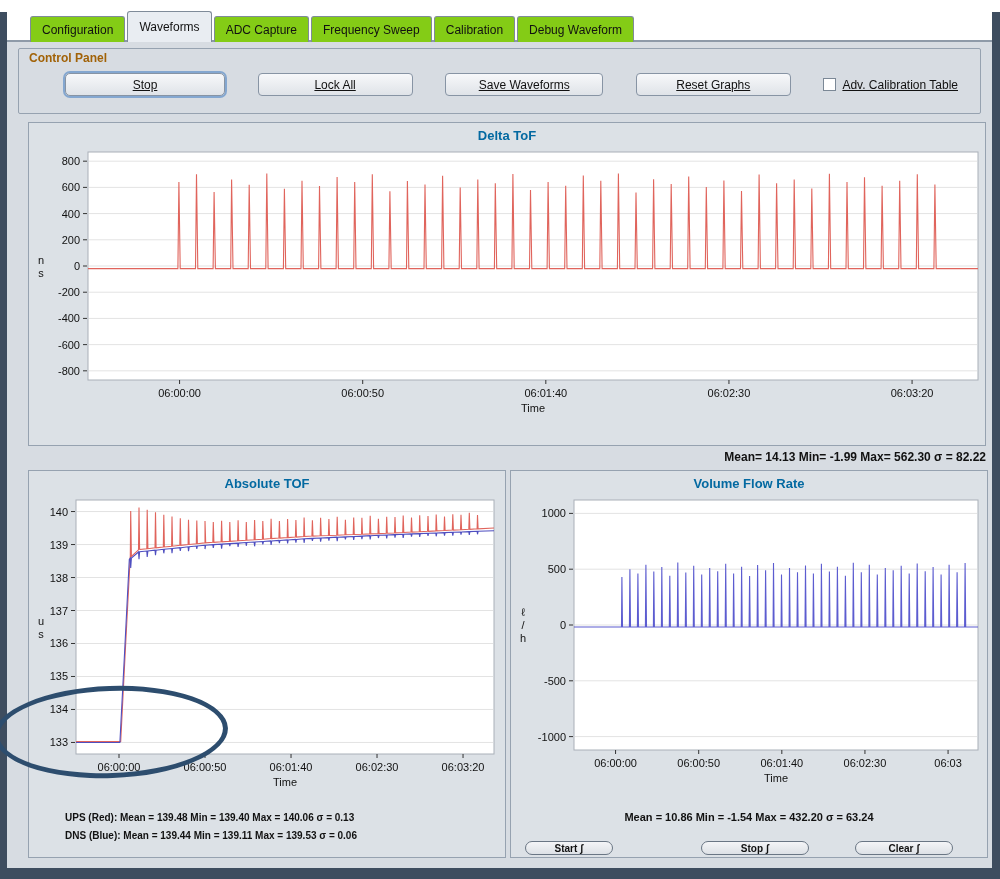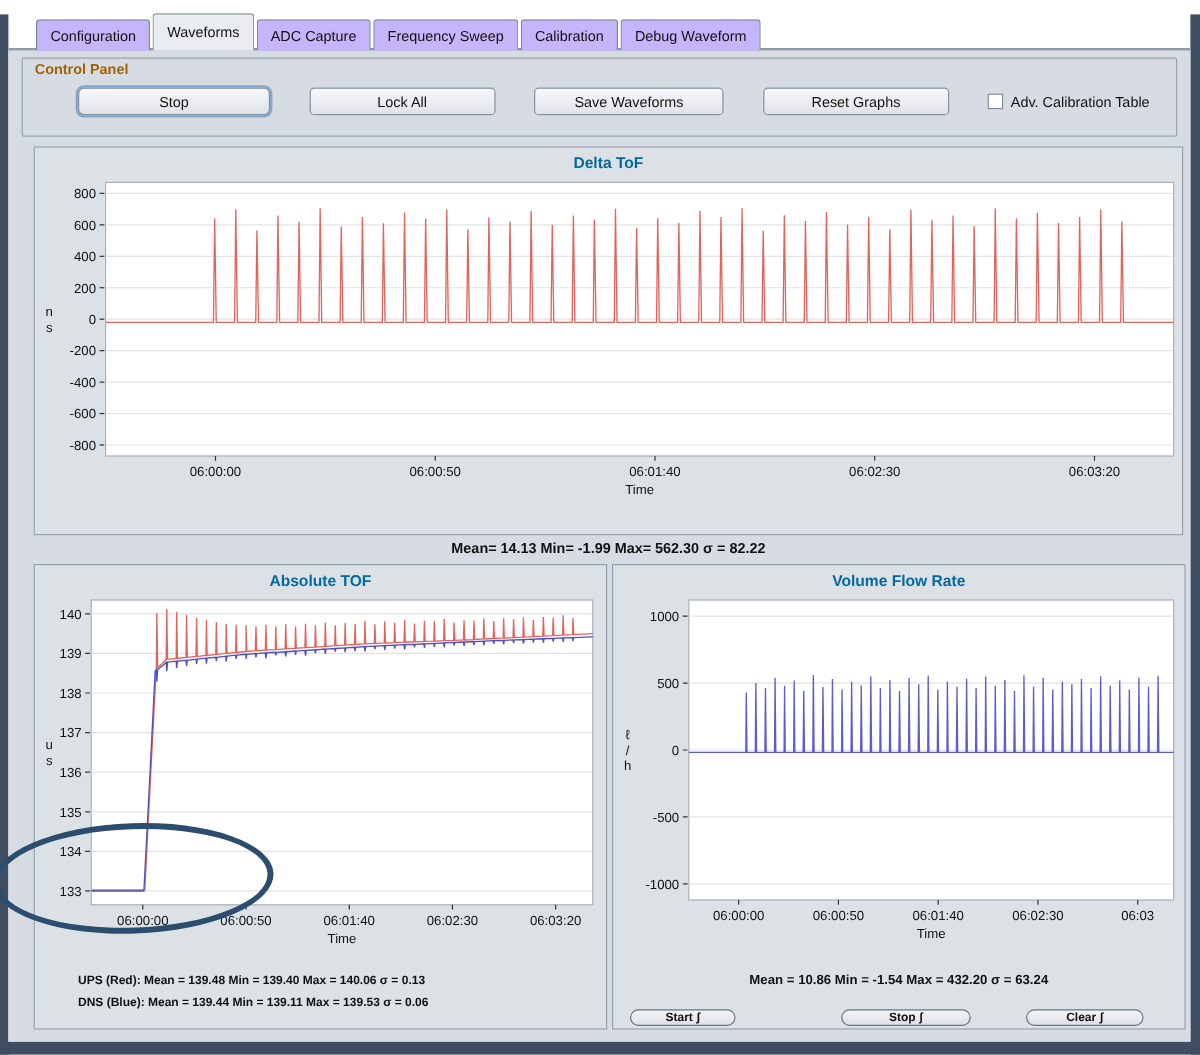--- a/index.html
+++ b/index.html
@@ -25,41 +25,42 @@
     z-index: 2;
   }
   
   .tabbar {
     position: absolute; left: 30px; top: 11px; height: 31px;
     display: flex; align-items: flex-end; gap: 2px; z-index: 10;
   }
   .tab {
     height: 26px; padding: 0 11px;
     display: flex; align-items: center;
-    background: #c4b5fd;
+    background: #84cc16;
     border: 1px solid #7f8b99; border-bottom: none;
     border-radius: 3px 3px 0 0;
     font-size: 12px; white-space: nowrap; cursor: default;
   }
   .tab.active {
     height: 31px; background: #e9edf2; position: relative; z-index: 12;
   }
   
   .groupbox {
     position: absolute; left: 18px; top: 48px; width: 963px; height: 66px;
     border: 1px solid #96a2b0; border-radius: 2px; z-index: 5;
   }
   .legend {
     position: absolute; top: 2px; left: 10px;
     font-size: 12px; font-weight: bold; color: #a16207;
   }
   .cp-row {
     position: absolute; left: 0; right: 0; top: 24px;
     display: flex; align-items: center; justify-content: space-between;
     padding: 0 22px 0 46px;
+    text-decoration: underline;
   }
   .btn {
     height: 23px;
     background: linear-gradient(#f7f8fa, #dfe3e8);
     border: 1px solid #8794a4; border-radius: 4px;
     font-family: inherit; font-size: 12px; color: #111;
     display: flex; align-items: center; justify-content: center;
     cursor: default;
   }
   .btn-stop  { width: 160px; box-shadow: 0 0 0 2px #84a7d0; border-radius: 5px; }
@@ -77,21 +78,21 @@
   .panel-delta { left: 28px;  top: 122px; width: 958px; height: 324px; }
   .panel-abs   { left: 28px;  top: 470px; width: 478px; height: 388px; }
   .panel-vol   { left: 510px; top: 470px; width: 478px; height: 388px; }
   .chart-title { margin-top: 5px; text-align: center; font-size: 13px; font-weight: bold; color: #0369a1; }
   .plot { position: absolute; left: 1px; }
   .plot-delta { top: 25px; }
   .plot-abs   { top: 23px; }
   .plot-vol   { top: 23px; }
   .statline {
     position: absolute; left: 28px; top: 450px; width: 958px;
-    text-align: center; font-size: 12px; font-weight: bold; z-index: 5;
+    text-align: right; font-size: 12px; font-weight: bold; z-index: 5;
   }
   .abs-stats { position: absolute; left: 36px; font-size: 10px; font-weight: bold; white-space: nowrap; }
   .abs-stats-1 { top: 341px; }
   .abs-stats-2 { top: 359px; }
   .vol-stats { position: absolute; left: 0; width: 100%; top: 340px; text-align: center; font-size: 11px; font-weight: bold; }
   .pill {
     position: absolute; top: 370px; height: 14px;
     background: linear-gradient(#f4f5f7, #dde1e6);
     border: 1px solid #6a7684; border-radius: 7px;
     font-family: inherit; font-size: 10px; font-weight: bold; color: #111;

